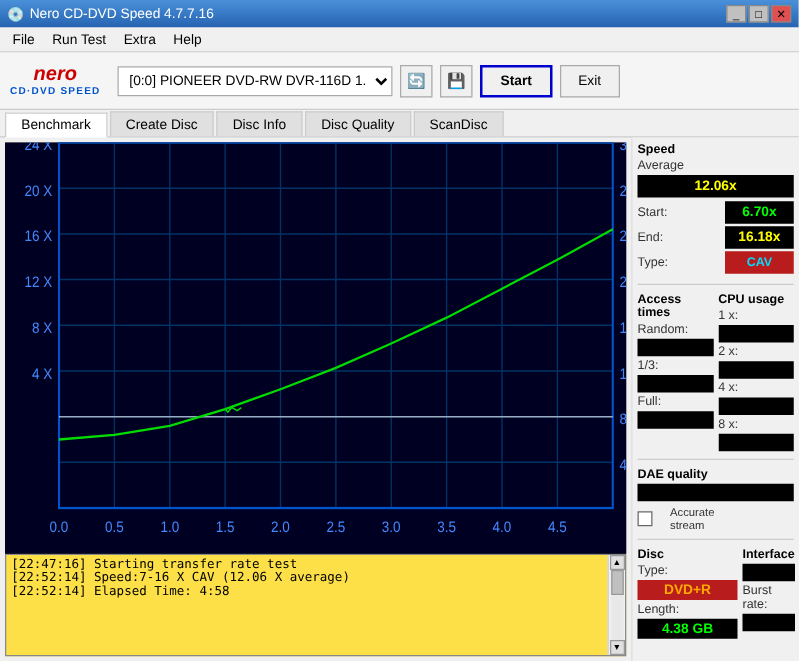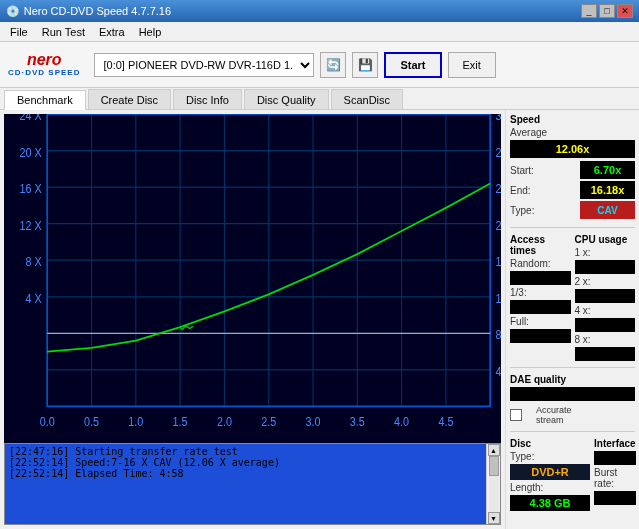--- a/index.html
+++ b/index.html
@@ -50,21 +50,21 @@
     .panel-value.highlight { color: #ffff00; }
     .panel-value-text { font-size: 10px; color: #333; padding: 1px 5px; background: #b91c1c; color: #00ddff; min-width: 55px; text-align: center; height: 18px; display: flex; align-items: center; justify-content: center; font-weight: bold; }
     .panel-value-dvd { background: black; color: #ffaa00; font-size: 11px; font-weight: bold; padding: 1px 4px; min-width: 80px; text-align: center; height: 18px; display: flex; align-items: center; justify-content: center; }
     .panel-divider { border: none; border-top: 1px solid #ccc; margin: 2px 0; }
     .checkbox-row { display: flex; align-items: center; gap: 14px; margin-top: 2px; }
     .small-checkbox { width: 12px; height: 12px; border: 1px solid #666; background: white; }
     
     
     .chart-wrapper { flex: 1; position: relative; display: flex; flex-direction: column; }
     .chart-plot { flex: 1; background: #000; margin: 4px 4px 0 4px; position: relative; min-height: 0; }
-    .log-wrapper { height: 82px; margin: 0 4px 4px 4px; background: #1d4ed8; border: 1px solid #888; display: flex; }
+    .log-wrapper { height: 82px; margin: 0 4px 4px 4px; background: #fde047; border: 1px solid #888; display: flex; }
   </style>
 </head>
 <body>
 
 <div class="titlebar">
   <div class="titlebar-title">
     <span>💿</span>
     <span>Nero CD-DVD Speed 4.7.7.16</span>
   </div>
   <div class="titlebar-controls">
@@ -267,21 +267,21 @@
     </div>
 
     <hr class="panel-divider">
 
     <div style="display:flex;gap:4px;">
       <div style="flex:1;">
         <div class="panel-section-title">Disc</div>
         <div class="panel-row">
           <span class="panel-label">Type:</span>
         </div>
-        <div class="panel-value-dvd" style="width:100%;color:#ffaa00;background:#0f172a;font-weight:bold;font-size:11px;height:16px;display:flex;align-items:center;justify-content:center;margin-bottom:2px;">DVD+R</div>
+        <div class="panel-value-dvd" style="width:100%;color:#ffaa00;background:#b91c1c;font-weight:bold;font-size:11px;height:16px;display:flex;align-items:center;justify-content:center;margin-bottom:2px;">DVD+R</div>
         <div class="panel-row">
           <span class="panel-label">Length:</span>
         </div>
         <div style="background:#000;color:#00ff00;height:16px;width:100%;display:flex;align-items:center;justify-content:center;font-size:11px;font-weight:bold;">4.38 GB</div>
       </div>
       <div style="flex:1;">
         <div class="panel-section-title">Interface</div>
         <div style="background:#000;height:14px;width:100%;margin-bottom:2px;"></div>
         <div class="panel-row">
           <span class="panel-label">Burst rate:</span>

